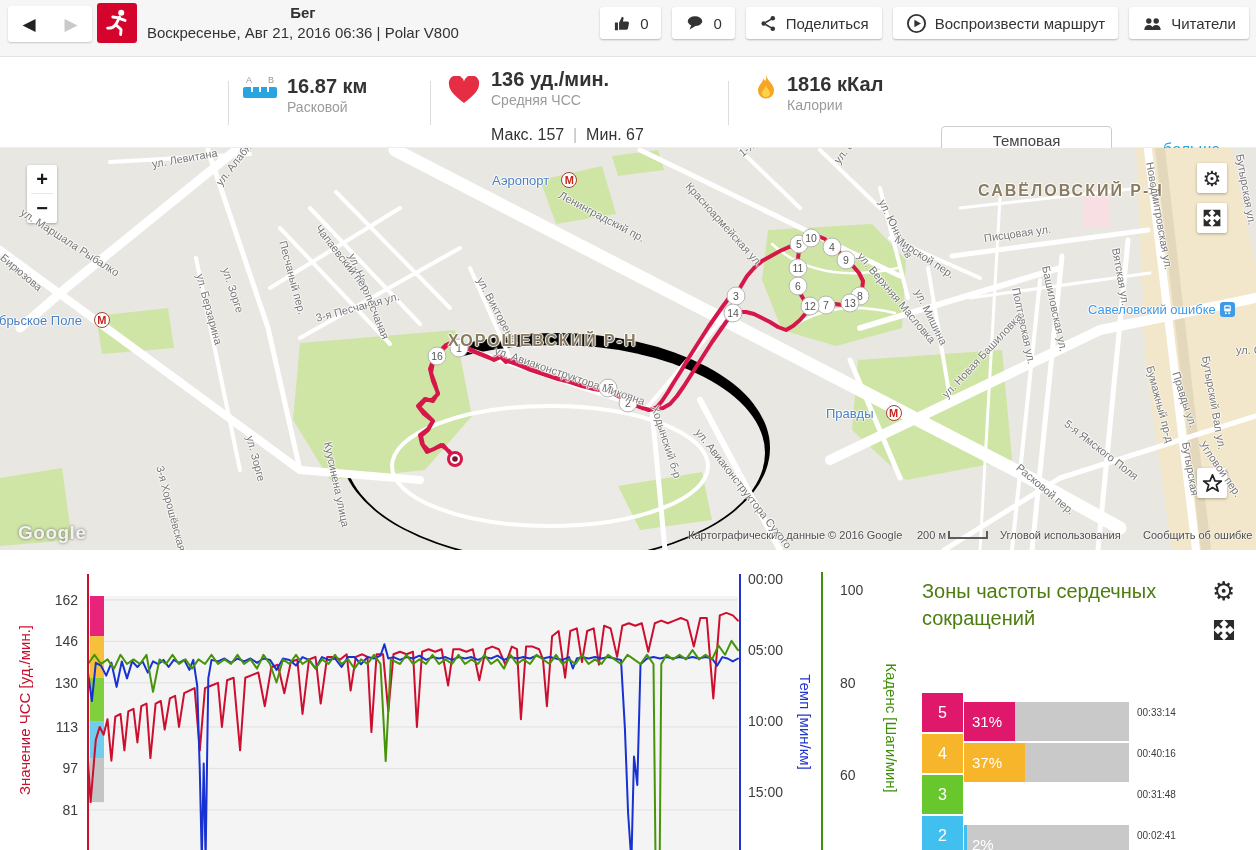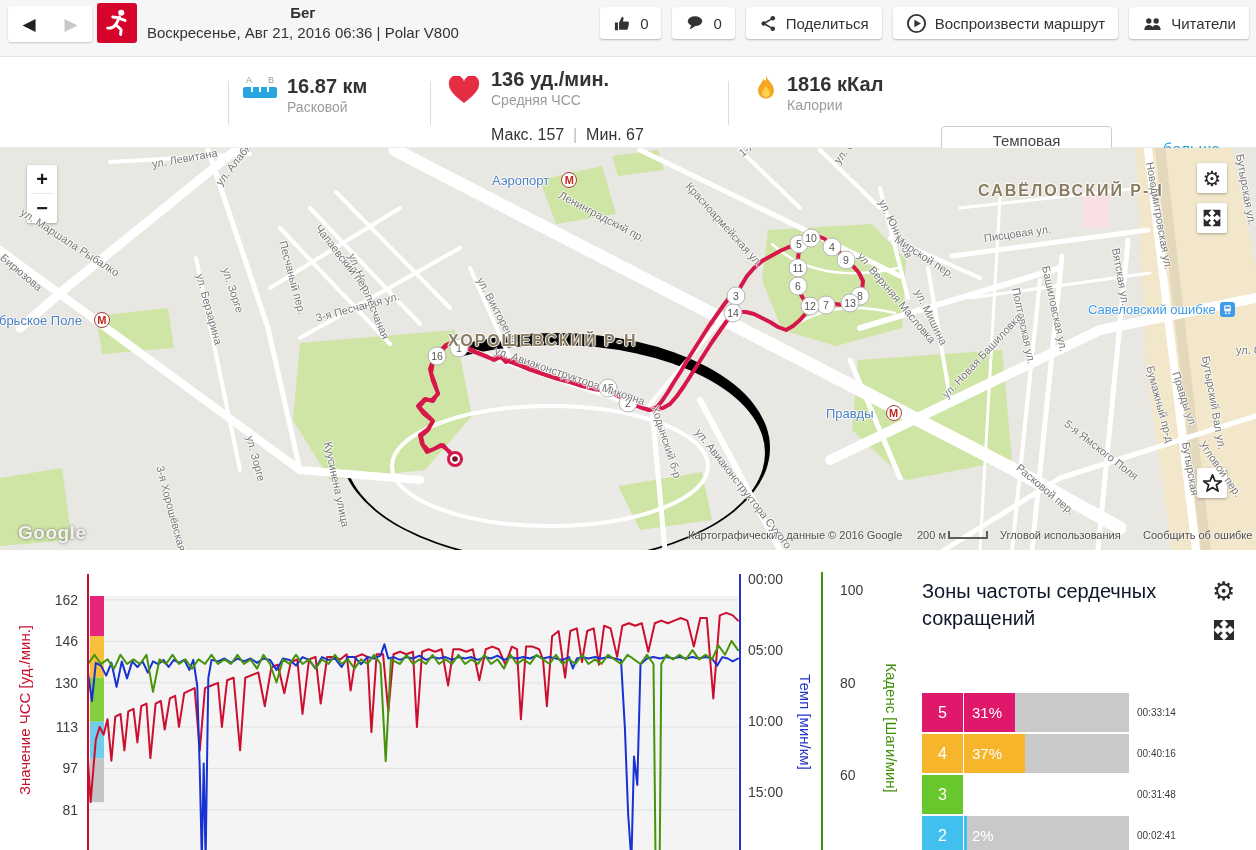--- a/index.html
+++ b/index.html
@@ -51,24 +51,24 @@
   .zoomctl .zdiv { height:1px; background:#e6e6e6; margin:0 4px; }
   .sq30 { width:30px; height:30px; display:flex; align-items:center; justify-content:center; }
   .gear-glyph { font-size:21px; color:#2b2b2b; line-height:1; }
   .google-logo { position:absolute; left:18px; bottom:6px; font-size:19px; font-weight:bold; color:#f4f3f1; letter-spacing:.5px; text-shadow:0 0 3px rgba(90,90,90,.9); }
   .attrib { position:absolute; font-size:11px; color:#4d4d4d; text-shadow:0 0 2px #fff,0 0 2px #fff; white-space:nowrap; }
   .scalebar { position:absolute; width:40px; height:8px; border-left:2px solid #5c5c5c; border-right:2px solid #5c5c5c; border-bottom:2px solid #5c5c5c; }
 
   
   .chart-section { position:absolute; top:550px; left:0; width:1256px; height:300px; background:#fff; }
   .zones-panel { position:absolute; left:922px; top:28px; width:290px; }
-  .zones-title { font-size:20px; color:#0f172a; line-height:27px; width:280px; }
+  .zones-title { font-size:20px; color:#4d7c0f; line-height:27px; width:280px; }
   .zone-row { position:absolute; left:0; height:39px; }
   .zone-sq { position:absolute; left:0; top:0; width:41px; height:39px; color:#fff; font-size:16px; display:flex; align-items:center; justify-content:center; }
-  .zone-bar { position:absolute; left:42px; top:0; width:165px; height:39px; background:#c9c9c9; }
+  .zone-bar { position:absolute; left:42px; top:9px; width:165px; height:39px; background:#c9c9c9; }
   .zone-fill { position:absolute; left:0; top:0; height:39px; }
   .zone-pct { position:absolute; left:8px; top:0; height:39px; display:flex; align-items:center; color:#fff; font-size:15px; }
   .zone-time { position:absolute; left:215px; top:0; height:39px; display:flex; align-items:center; font-size:10px; color:#3c3c3c; }
   .chart-icon { position:absolute; cursor:pointer; }
 </style>
 </head>
 <body>
 
 <div class="page">
 

